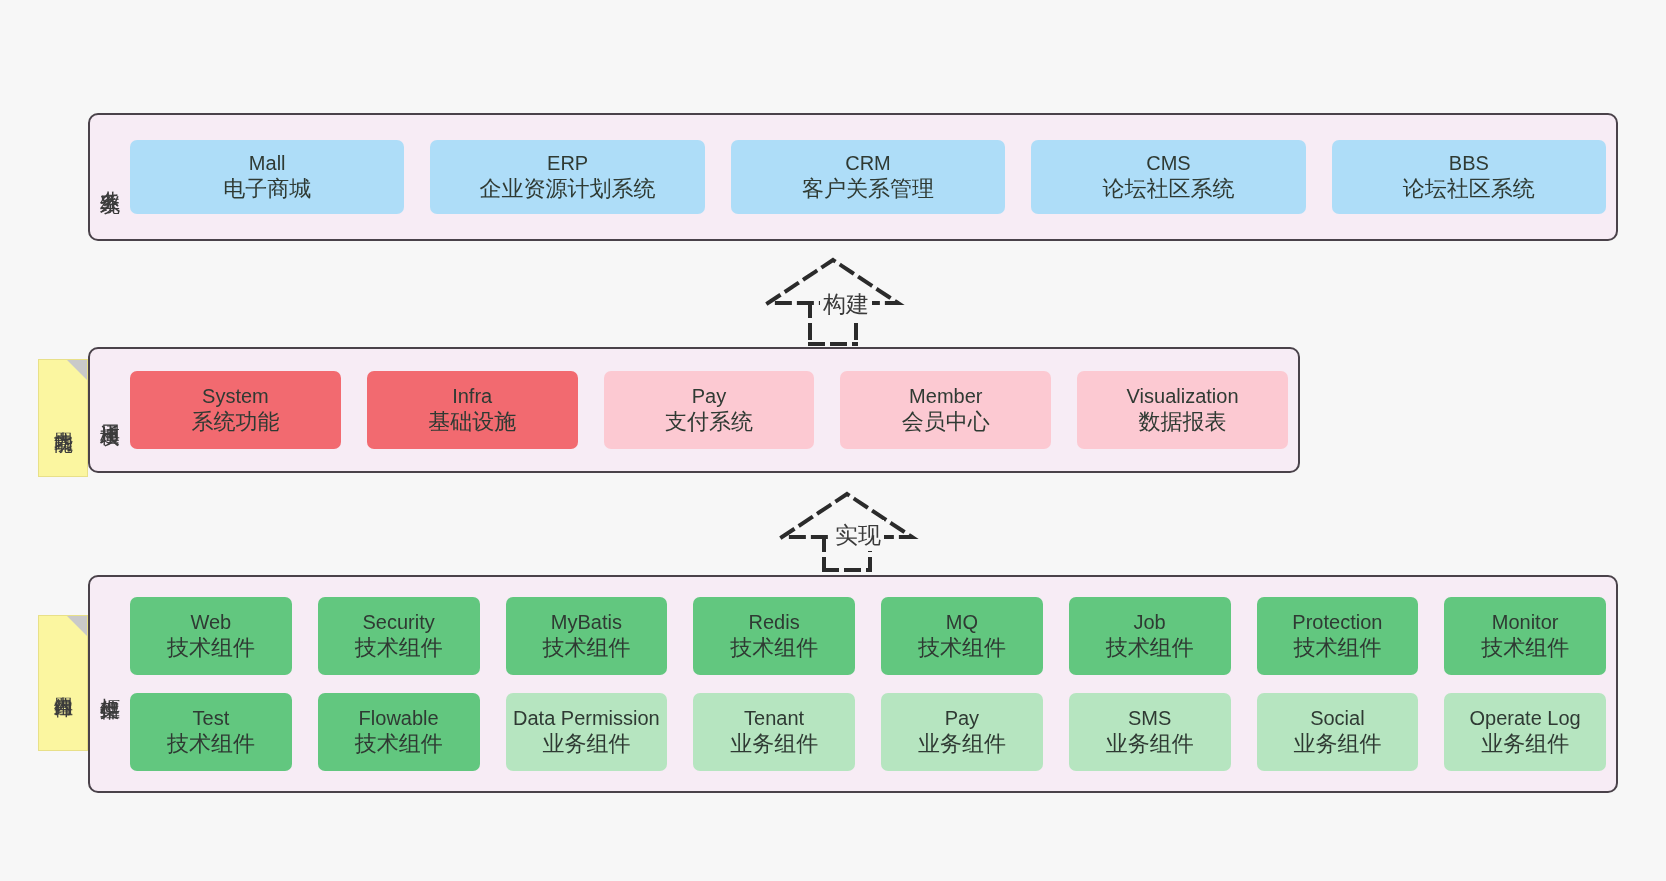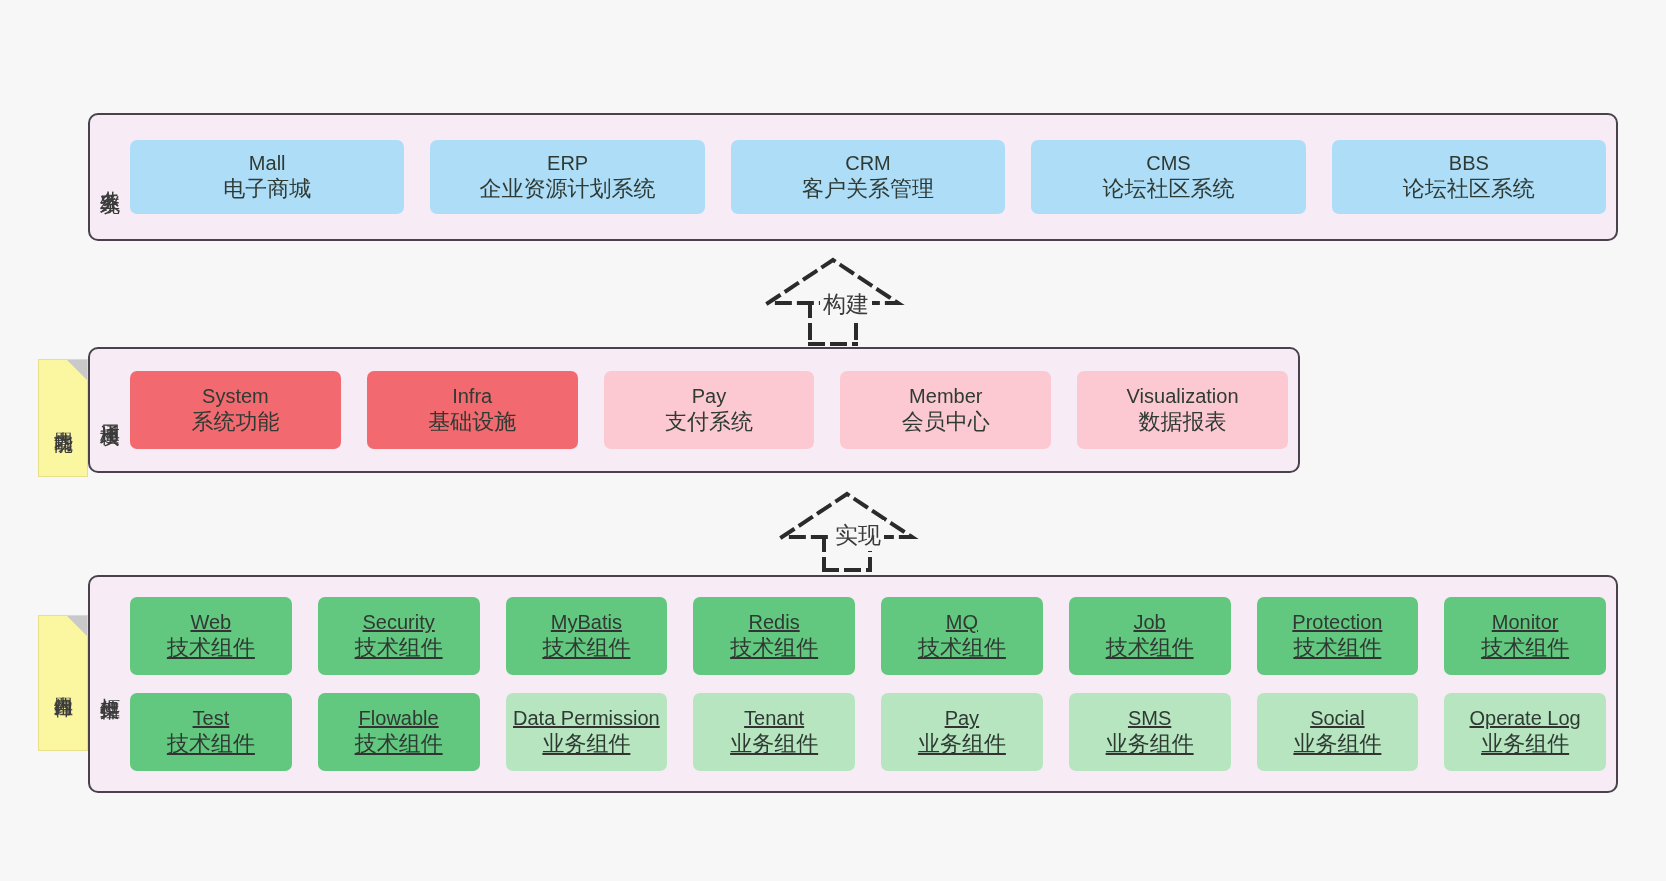--- a/index.html
+++ b/index.html
@@ -76,21 +76,21 @@
   .c-pink{background:#fcc9d2;}
   .c-green{background:#62c77f;}
   .c-lgreen{background:#b6e5c0;}
 
   
   #layer-business{left:88px;top:113px;width:1530px;height:128px;}
   #layer-business .card{height:74px;}
   #layer-common{left:88px;top:347px;width:1212px;height:126px;}
   #layer-common .card{height:78px;}
   #layer-framework{left:88px;top:575px;width:1530px;height:218px;}
-  #layer-framework .card{height:78px;text-decoration:underline;}
+  #layer-framework .card{height:78px;}
 
   
   .note{
     position:absolute;
     background:#fbf6a0;
     width:50px;
     box-sizing:border-box;
     display:flex;
     align-items:center;
     justify-content:center;

